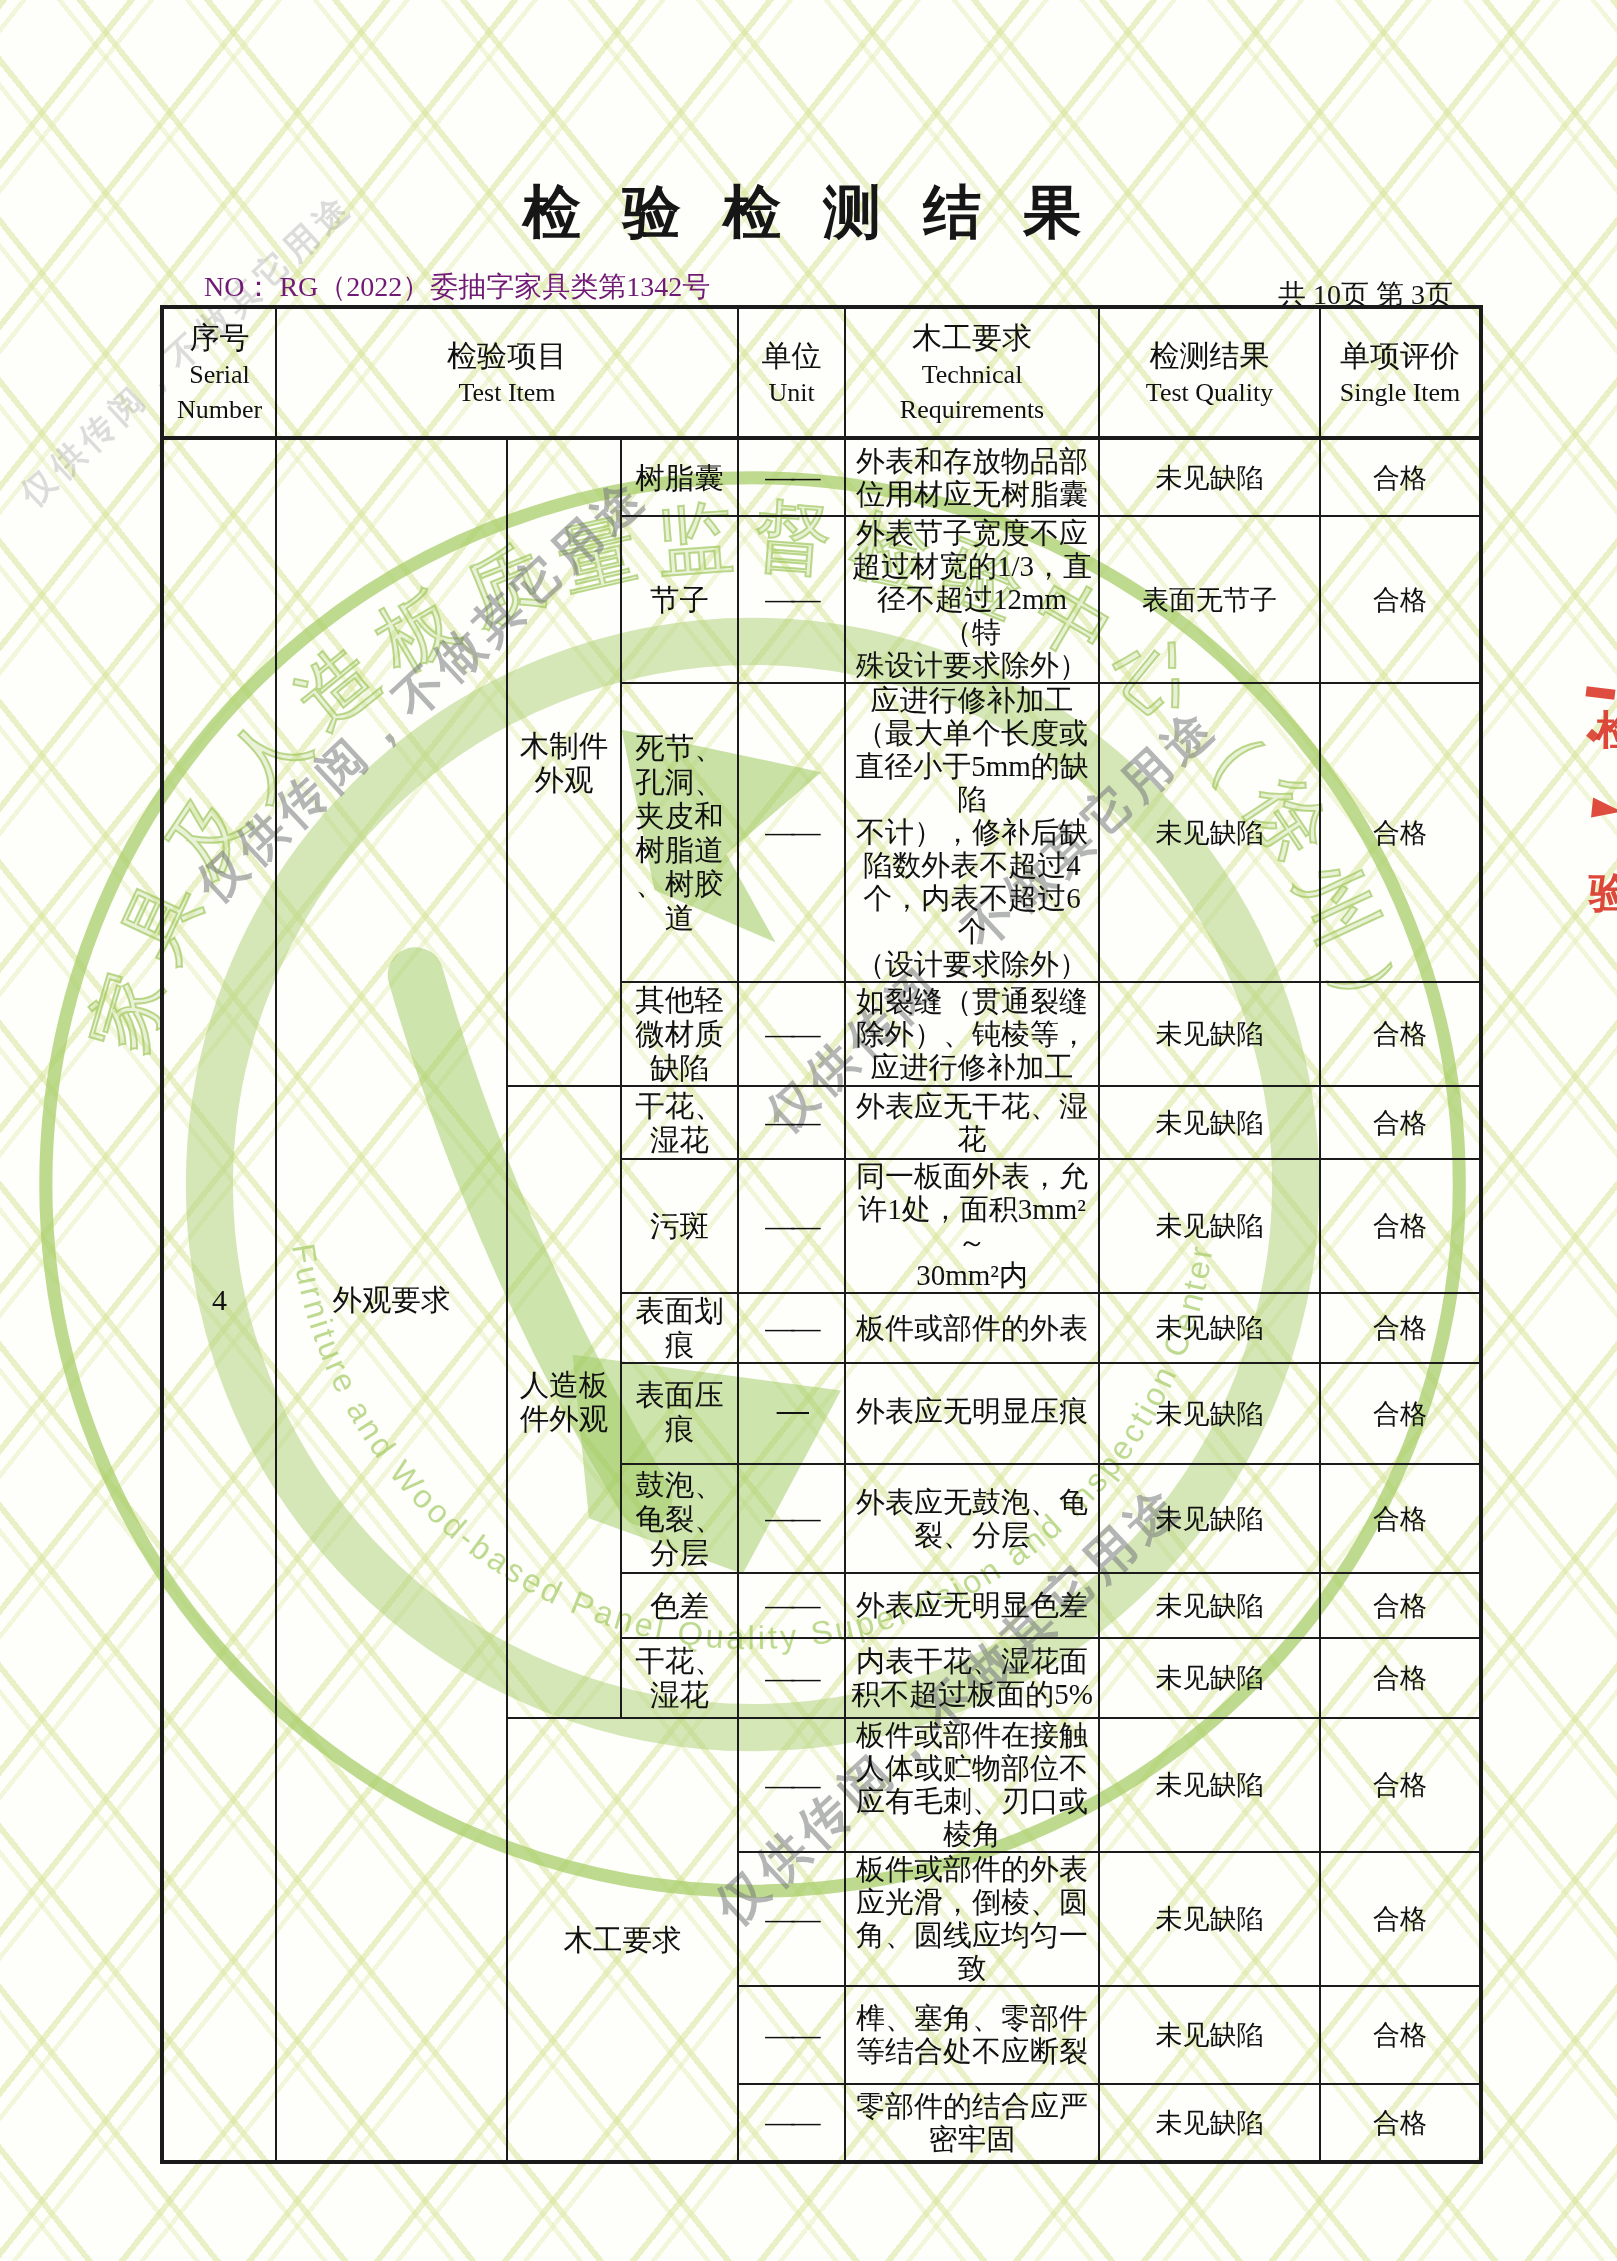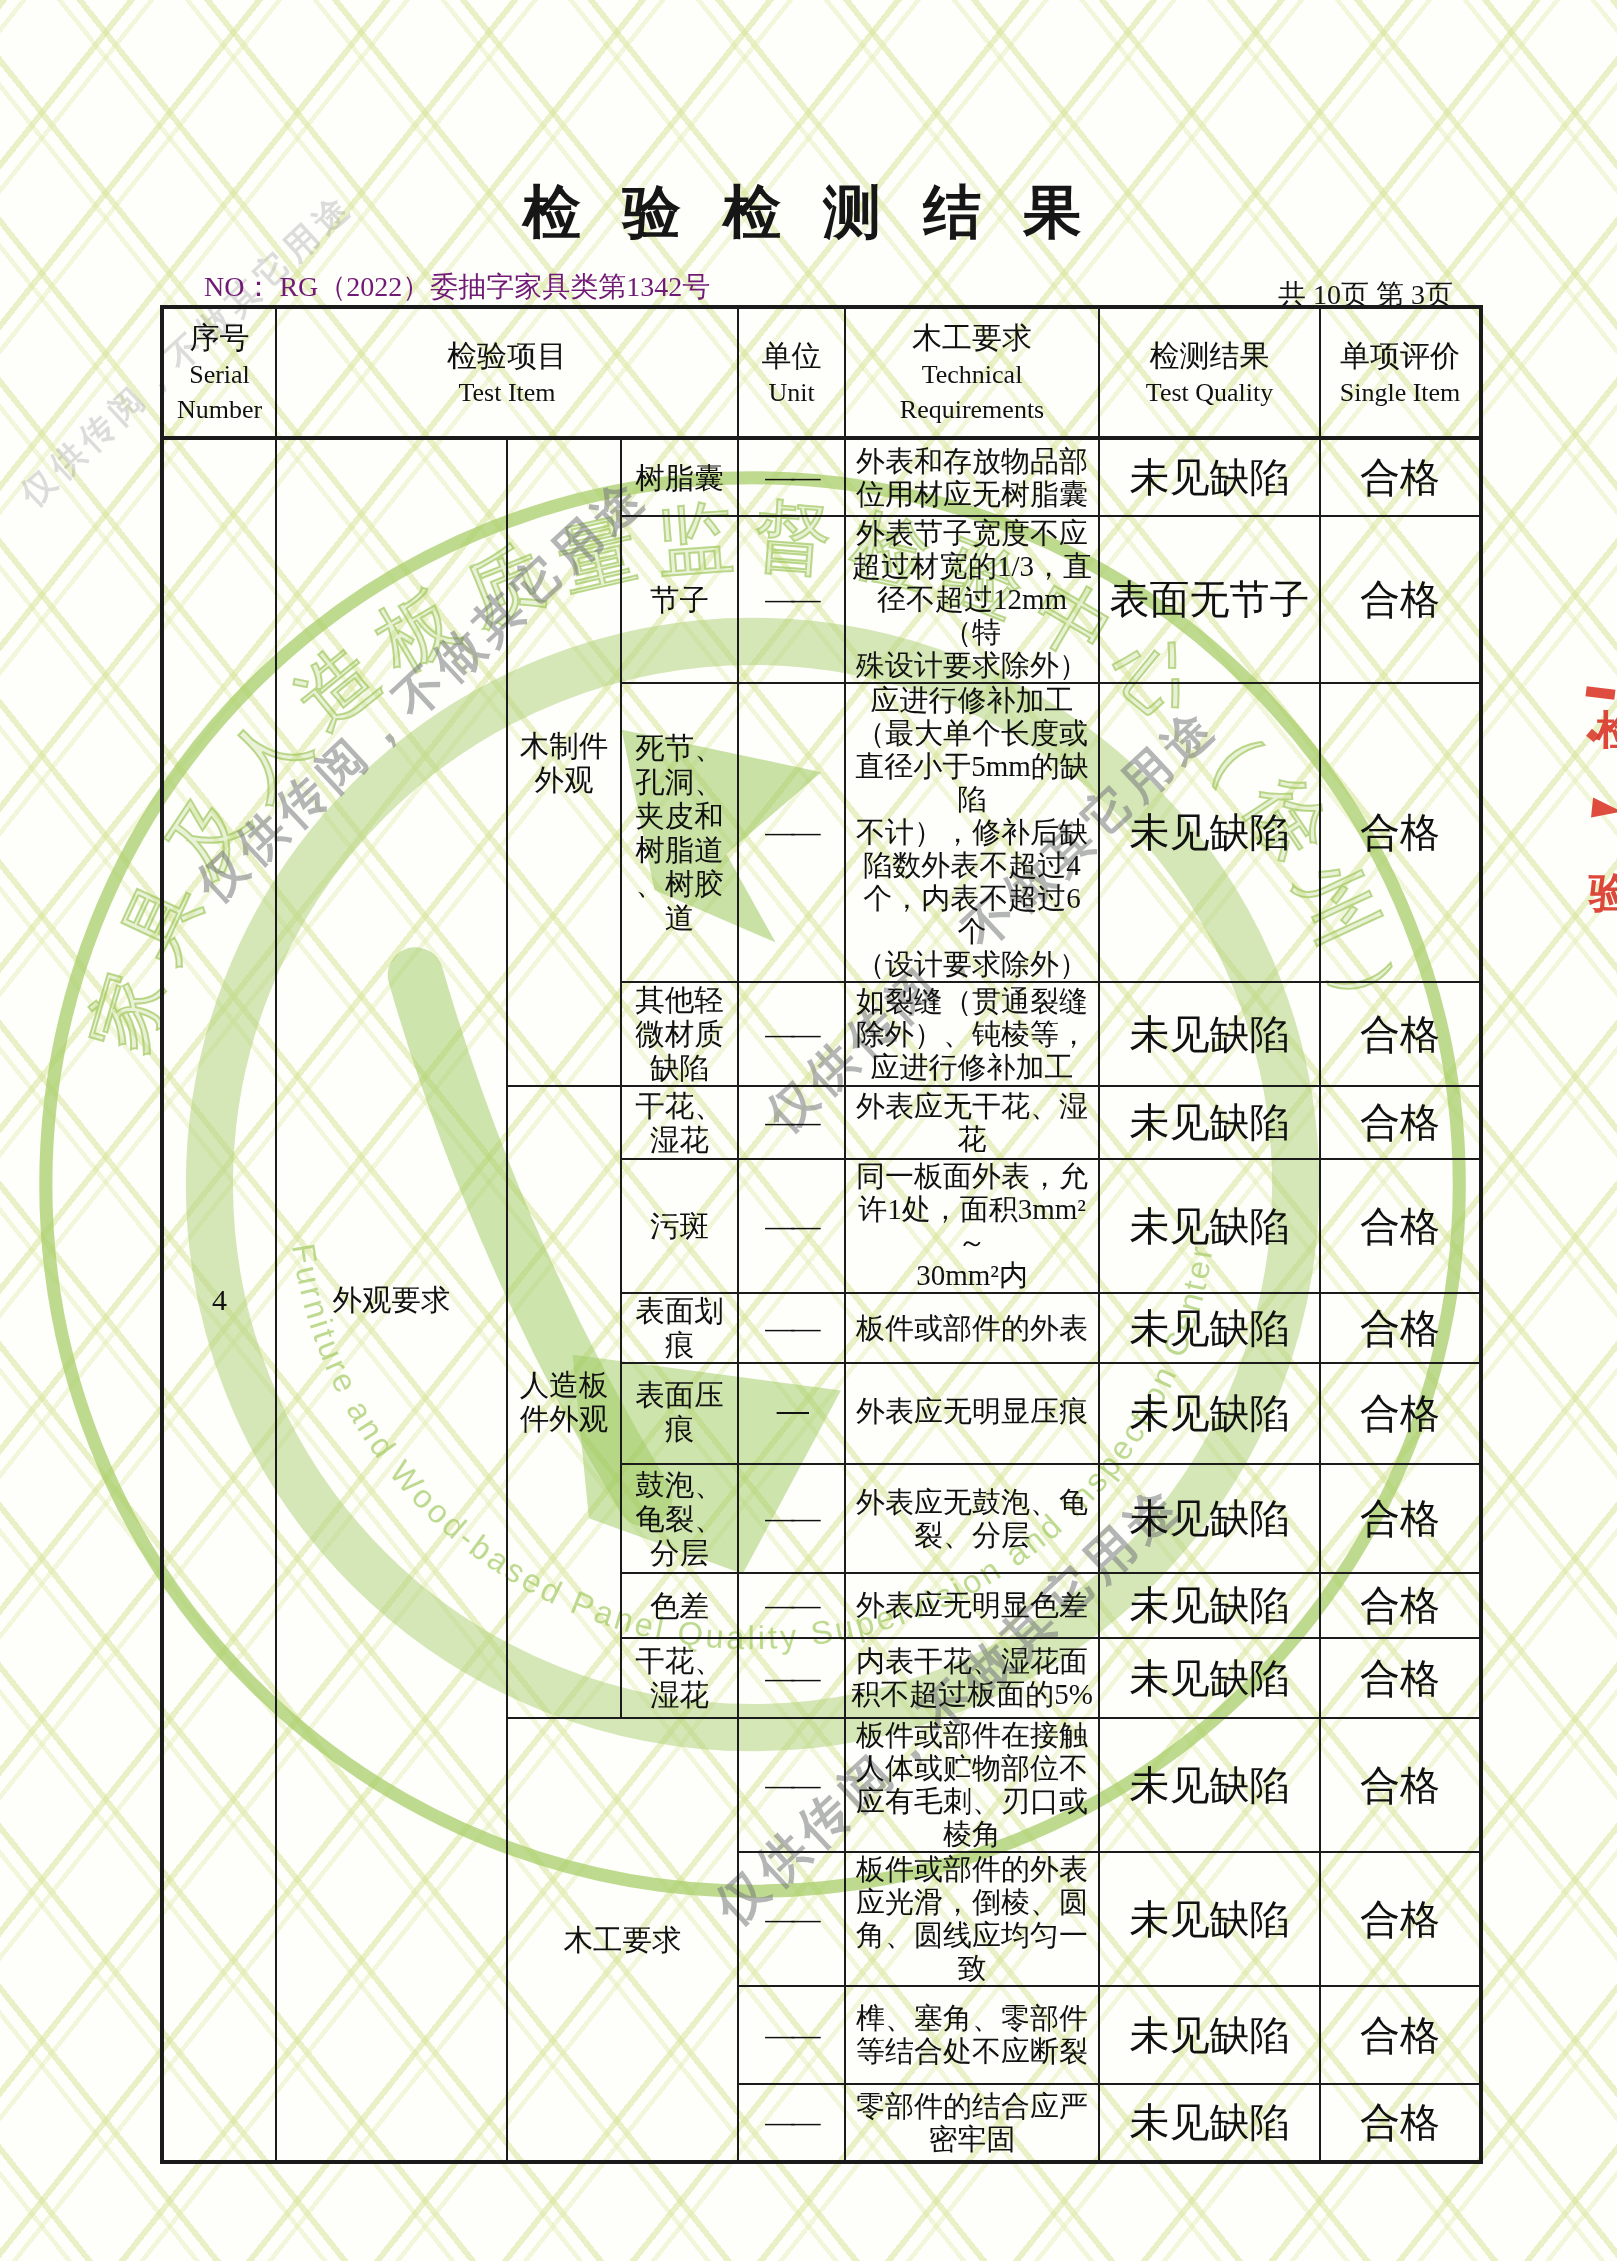--- a/index.html
+++ b/index.html
@@ -69,21 +69,21 @@
     background:transparent;font-weight:normal;
   }
   #results-table{border:4.6px solid #1b1b1b;}
   #results-table thead th{border-bottom:4.6px solid #1b1b1b;}
   .hdr-zh{font-size:30px;line-height:39px;display:block;}
   .hdr-en{font-size:26px;line-height:35px;display:block;}
   .cell-item,.cell-group,.cell-category{font-size:29.5px;line-height:34px;white-space:pre-line;}
   .cell-serial{font-size:30px;}
   .cell-unit{font-size:29px;letter-spacing:-2.6px;}
   .cell-req{font-size:29px;line-height:33px;white-space:pre-line;}
-  .cell-result,.cell-eval{font-size:40px;}
+  .cell-result,.cell-eval{font-size:27px;}
 </style>
 </head>
 <body>
 
 <svg id="stamp-svg" class="layer" width="1617" height="2261" viewBox="0 0 2471 3455">
   <defs>
     <path id="zh-ring" d="M 200 1810 A 950 950 0 0 1 2100 1810"></path>
     <path id="en-ring" d="M 440 1810 A 710 710 0 0 0 1860 1810"></path>
   </defs>
   <g>

